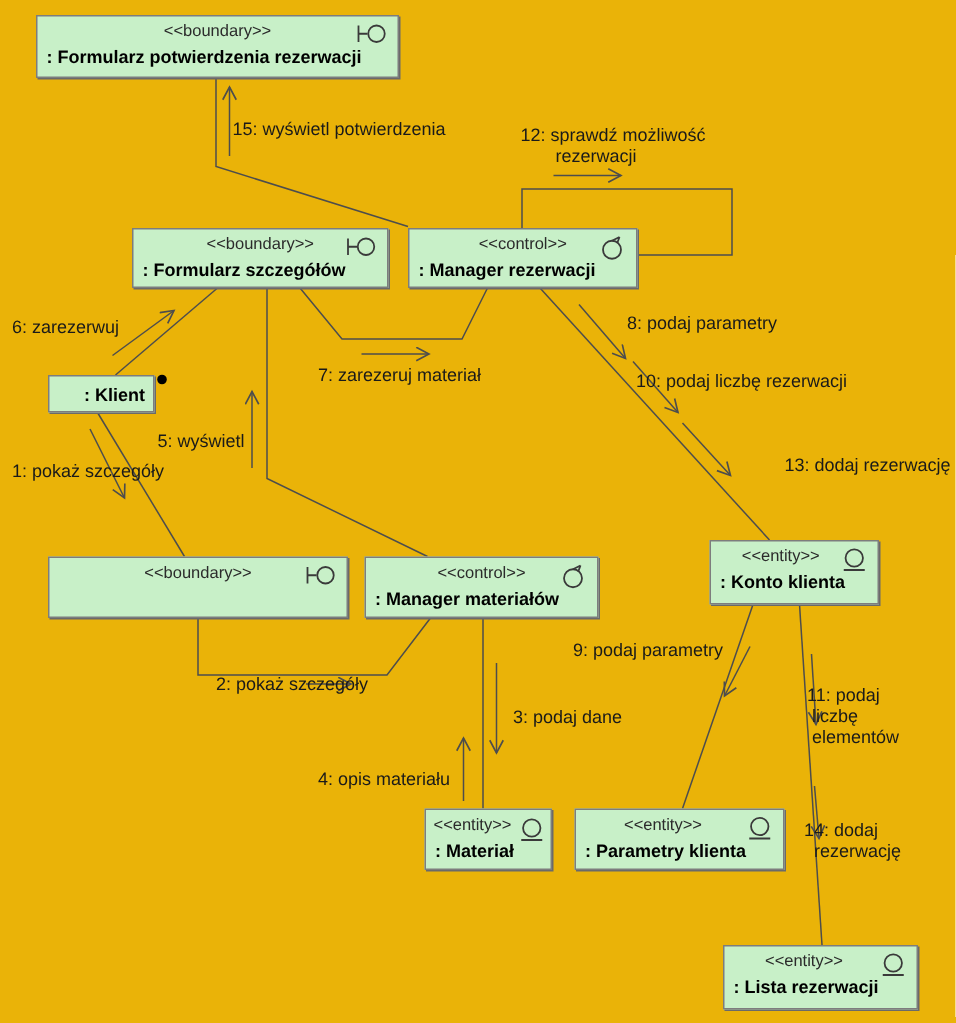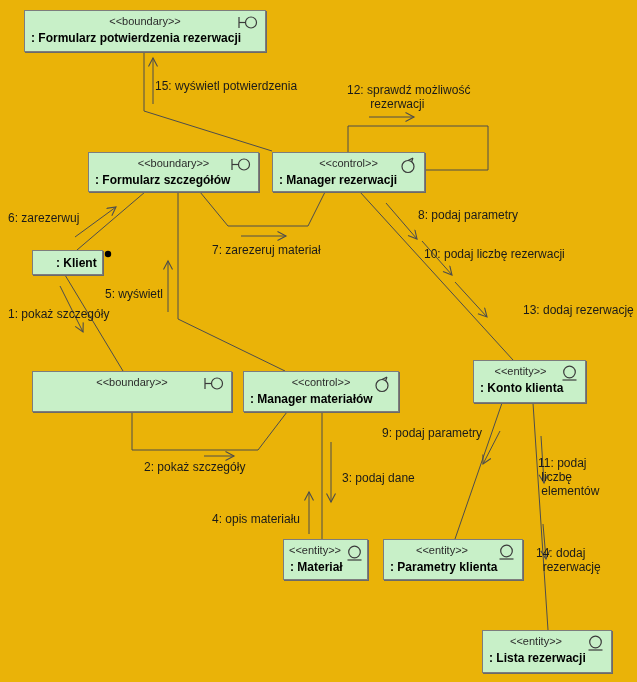--- a/index.html
+++ b/index.html
@@ -191,19 +191,19 @@
   <div class="msg" style="left:418px;top:208px;">8: podaj parametry</div>
   <div class="msg" style="left:212px;top:243px;text-align:right;">7: zarezeruj materiał</div>
   <div class="msg" style="left:424px;top:247px;">10: podaj liczbę rezerwacji</div>
   <div class="msg" style="left:105px;top:287px;">5: wyświetl</div>
   <div class="msg" style="left:487px;top:303px;margin-left:36px;">13: dodaj rezerwację</div>
   <div class="msg" style="left:8px;top:307px;">1: pokaż szczegóły</div>
   <div class="msg" style="left:382px;top:426px;">9: podaj parametry</div>
   <div class="msg" style="left:538px;top:456px;">11: podaj
  liczbę
  elementów</div>
-  <div class="msg" style="left:144px;top:460px;">2: pokaż szczegóły</div>
+  <div class="msg" style="left:144px;top:449px;">2: pokaż szczegóły</div>
   <div class="msg" style="left:342px;top:471px;">3: podaj dane</div>
   <div class="msg" style="left:212px;top:512px;">4: opis materiału</div>
   <div class="msg" style="left:536px;top:546px;">14: dodaj
   rezerwację</div>
 
 </div>
 
 </body></html>

